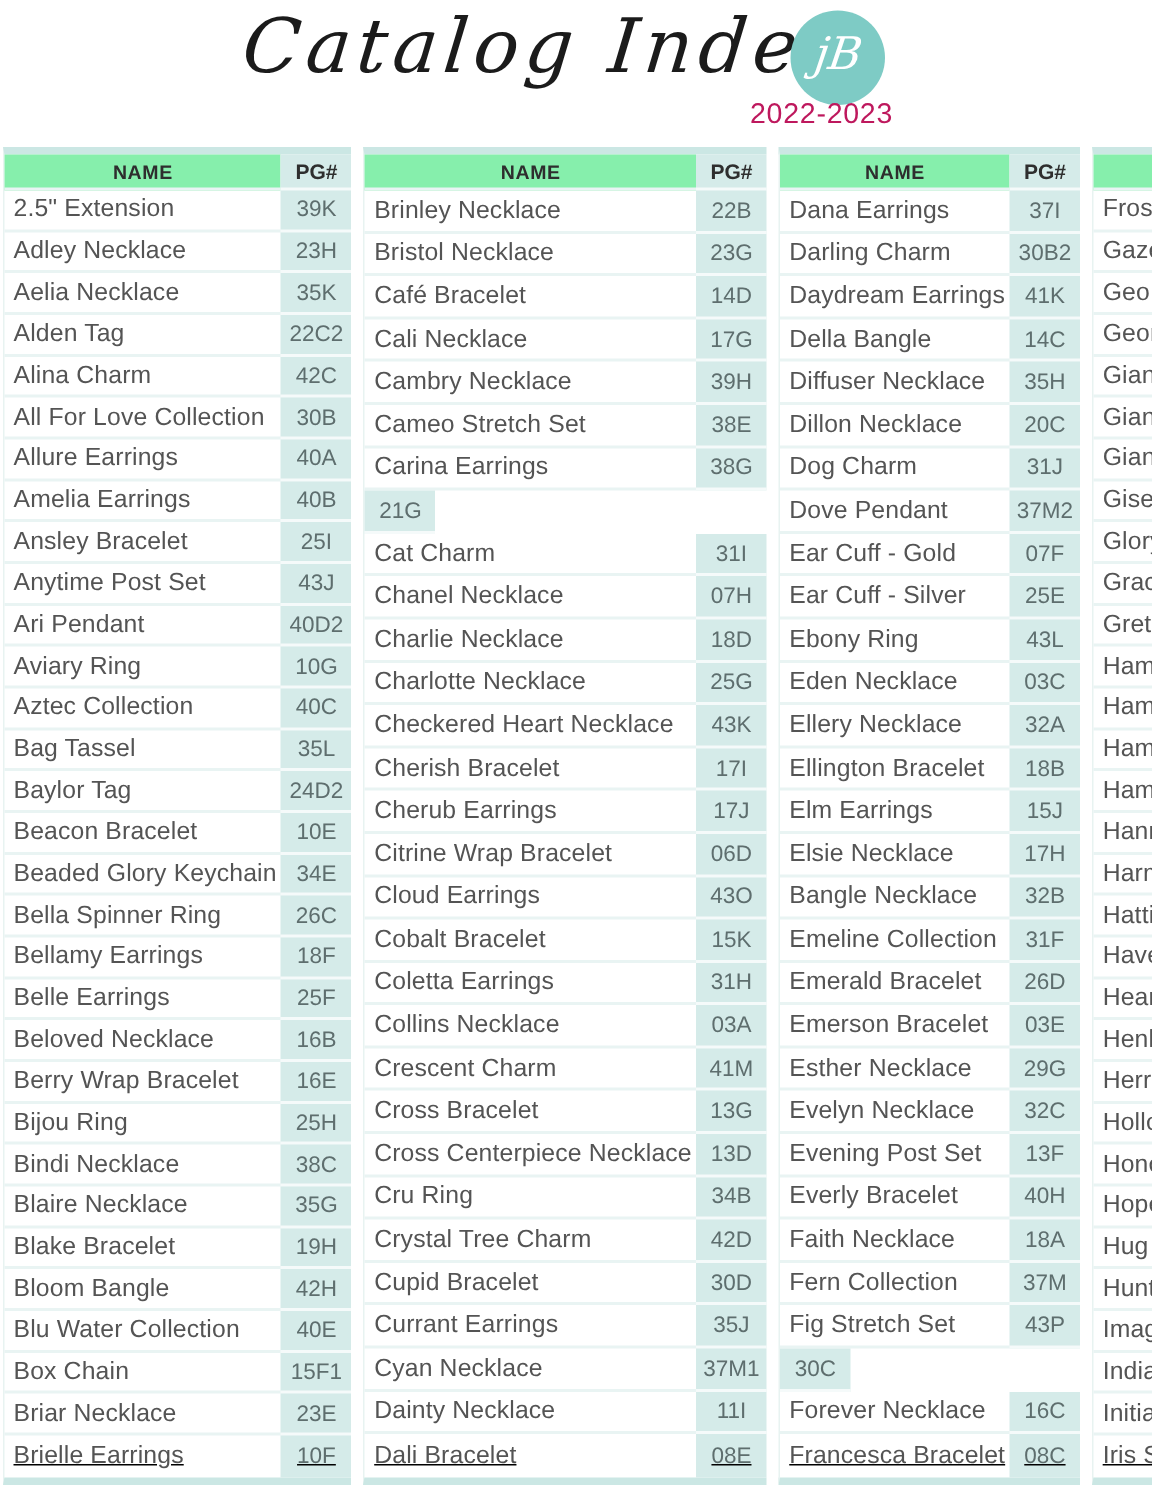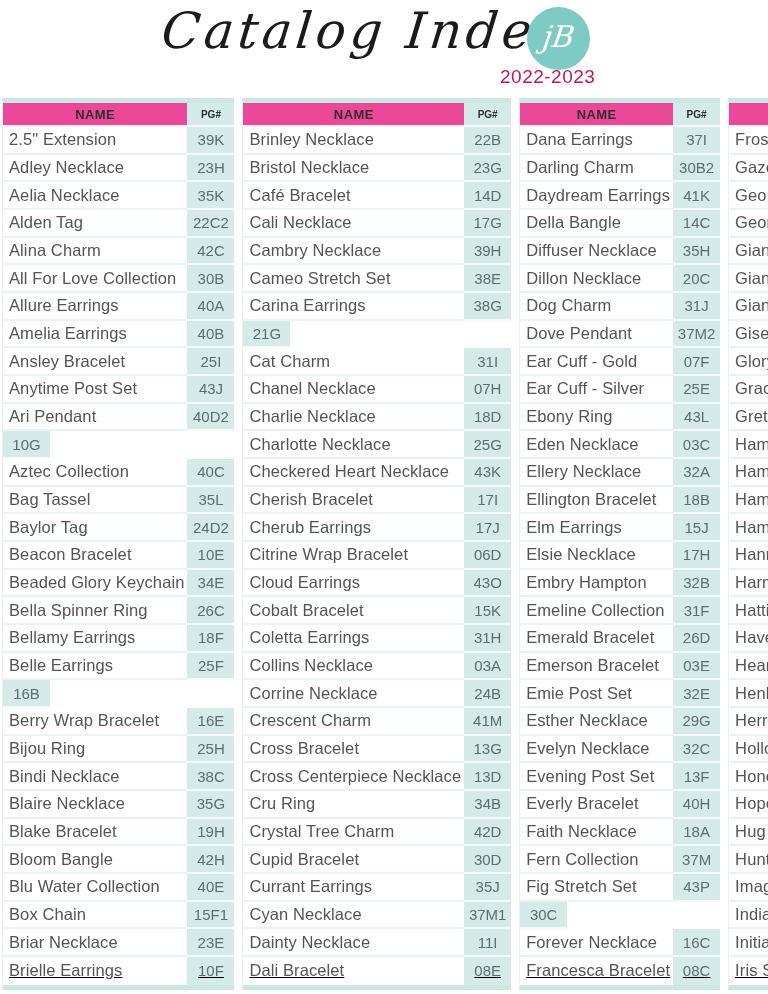--- a/index.html
+++ b/index.html
@@ -49,25 +49,25 @@
     flex:1;display:flex;flex-direction:column;
     border-top:5px solid var(--band);
     border-bottom:5px solid var(--band);
     border-left:1px solid #e8f3f1;
   }
   .thead{display:flex;height:24px;flex:none;}
   .th-name{
     flex:1;display:flex;align-items:center;justify-content:center;
     font-size:13px;font-weight:bold;color:var(--text-dark);
     letter-spacing:0.4px;border-bottom:2px solid var(--name-sep);
-    background:#ec4899;
+    background:#86efac;
   }
   .th-pg{
     width:47px;display:flex;align-items:center;justify-content:center;
-    font-size:10px;font-weight:bold;color:var(--text-dark);
+    font-size:14px;font-weight:bold;color:var(--text-dark);
     background:var(--cell-bg);border-bottom:2px solid var(--pg-sep);
   }
   .rows{flex:1;display:flex;flex-direction:column;}
   .row{flex:1;display:flex;min-height:0;}
   .cell-name{
     flex:1;display:flex;align-items:center;
     padding:0 3px 0 6px;overflow:hidden;white-space:nowrap;
     border-bottom:2px solid var(--name-sep);
   }
   .cell-name span{font-size:16.5px;color:var(--text-name);letter-spacing:0.1px;}
@@ -179,20 +179,23 @@
         </div>
         <div class="row">
           <div class="cell-name">
             <span>Ari Pendant</span>
           </div>
           <div class="cell-pg">
             <span>40D2</span>
           </div>
         </div>
         <div class="row">
+          <div class="cell-name">
+            <span>Aviary Ring</span>
+          </div>
           <div class="cell-pg">
             <span>10G</span>
           </div>
         </div>
         <div class="row">
           <div class="cell-name">
             <span>Aztec Collection</span>
           </div>
           <div class="cell-pg">
             <span>40C</span>
@@ -248,20 +251,23 @@
         </div>
         <div class="row">
           <div class="cell-name">
             <span>Belle Earrings</span>
           </div>
           <div class="cell-pg">
             <span>25F</span>
           </div>
         </div>
         <div class="row">
+          <div class="cell-name">
+            <span>Beloved Necklace</span>
+          </div>
           <div class="cell-pg">
             <span>16B</span>
           </div>
         </div>
         <div class="row">
           <div class="cell-name">
             <span>Berry Wrap Bracelet</span>
           </div>
           <div class="cell-pg">
             <span>16E</span>
@@ -499,28 +505,20 @@
         <div class="row">
           <div class="cell-name">
             <span>Collins Necklace</span>
           </div>
           <div class="cell-pg">
             <span>03A</span>
           </div>
         </div>
         <div class="row">
           <div class="cell-name">
-            <span>Corrine Necklace</span>
-          </div>
-          <div class="cell-pg">
-            <span>24B</span>
-          </div>
-        </div>
-        <div class="row">
-          <div class="cell-name">
             <span>Crescent Charm</span>
           </div>
           <div class="cell-pg">
             <span>41M</span>
           </div>
         </div>
         <div class="row">
           <div class="cell-name">
             <span>Cross Bracelet</span>
           </div>
@@ -723,21 +721,21 @@
         <div class="row">
           <div class="cell-name">
             <span>Elsie Necklace</span>
           </div>
           <div class="cell-pg">
             <span>17H</span>
           </div>
         </div>
         <div class="row">
           <div class="cell-name">
-            <span>Embry Hampton</span>
+            <span>Bangle Necklace</span>
           </div>
           <div class="cell-pg">
             <span>32B</span>
           </div>
         </div>
         <div class="row">
           <div class="cell-name">
             <span>Emeline Collection</span>
           </div>
           <div class="cell-pg">
@@ -751,28 +749,20 @@
           <div class="cell-pg">
             <span>26D</span>
           </div>
         </div>
         <div class="row">
           <div class="cell-name">
             <span>Emerson Bracelet</span>
           </div>
           <div class="cell-pg">
             <span>03E</span>
-          </div>
-        </div>
-        <div class="row">
-          <div class="cell-name">
-            <span>Emie Post Set</span>
-          </div>
-          <div class="cell-pg">
-            <span>32E</span>
           </div>
         </div>
         <div class="row">
           <div class="cell-name">
             <span>Esther Necklace</span>
           </div>
           <div class="cell-pg">
             <span>29G</span>
           </div>
         </div>

